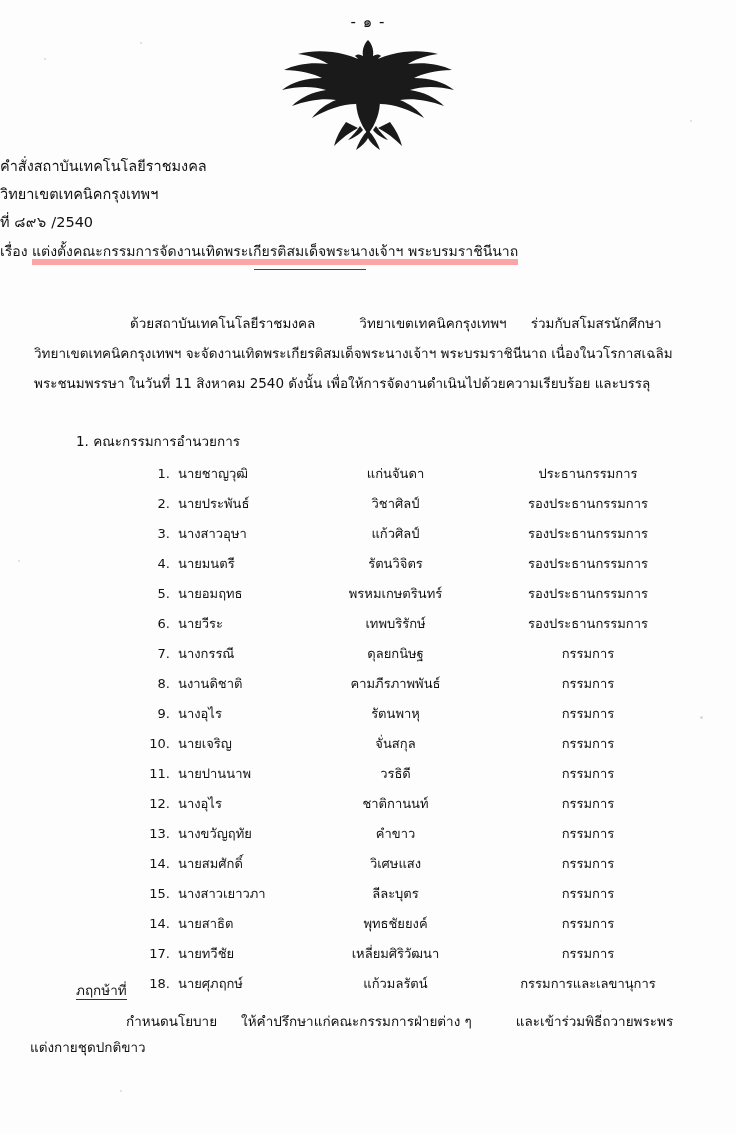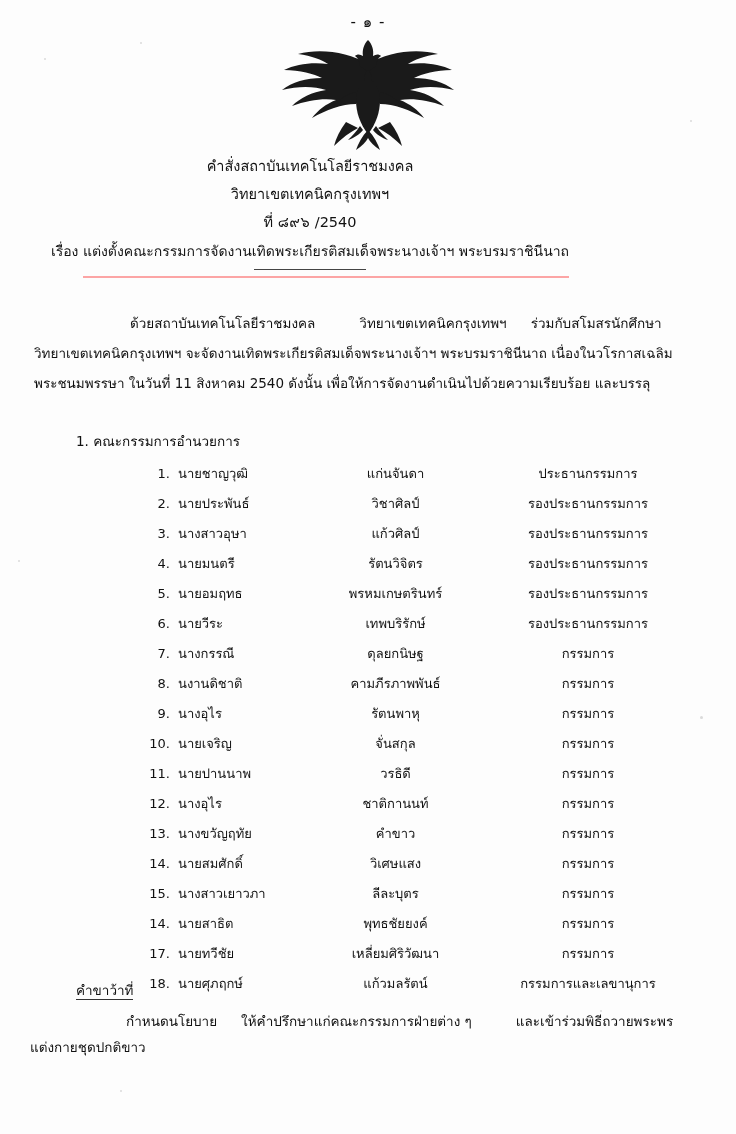--- a/index.html
+++ b/index.html
@@ -43,36 +43,35 @@
     left: 268px;
     width: 200px;
     height: 118px;
   }
 
   .head-block {
     position: absolute;
     top: 152px;
     left: 0;
     width: 620px;
-    text-align: center;
   }
   .head-line {
     line-height: 28px;
     font-size: 14.5px;
   }
   .head-line .num {
     letter-spacing: .5px;
   }
   .subject {
     margin-top: 4px;
     font-size: 14px;
   }
   .subject .underline {
-    border-bottom: 2px solid #fca5a5;
-    padding-bottom: 17px;
+    border-bottom: 6px solid #fca5a5;
+    padding-bottom: 0;
   }
   .rule {
     margin: 7px auto 0 auto;
     width: 112px;
     border-top: 1px solid #444;
     height: 0;
   }
 
   .body-text {
     position: absolute;
@@ -323,21 +322,21 @@
     </div>
     <div class="row">
       <div class="c-num">18.</div>
       <div class="c-first">นายศุภฤกษ์</div>
       <div class="c-last">แก้วมลรัตน์</div>
       <div class="c-role">กรรมการและเลขานุการ</div>
     </div>
   </div>
 
   <div class="duty-label">
-    <span class="u">คำขาว้าที่</span>
+    <span class="u">ภฤกษ้าที่</span>
   </div>
 
   <div class="duty-text">
     <p>
       <span class="indent"></span><span>กำหนดนโยบาย</span><span class="gapmed"></span><span>ให้คำปรึกษาแก่คณะกรรมการฝ่ายต่าง ๆ</span><span class="gapwide"></span><span>และเข้าร่วมพิธีถวายพระพร</span>
     </p>
     <p>แต่งกายชุดปกติขาว</p>
   </div>
 
 </div>

